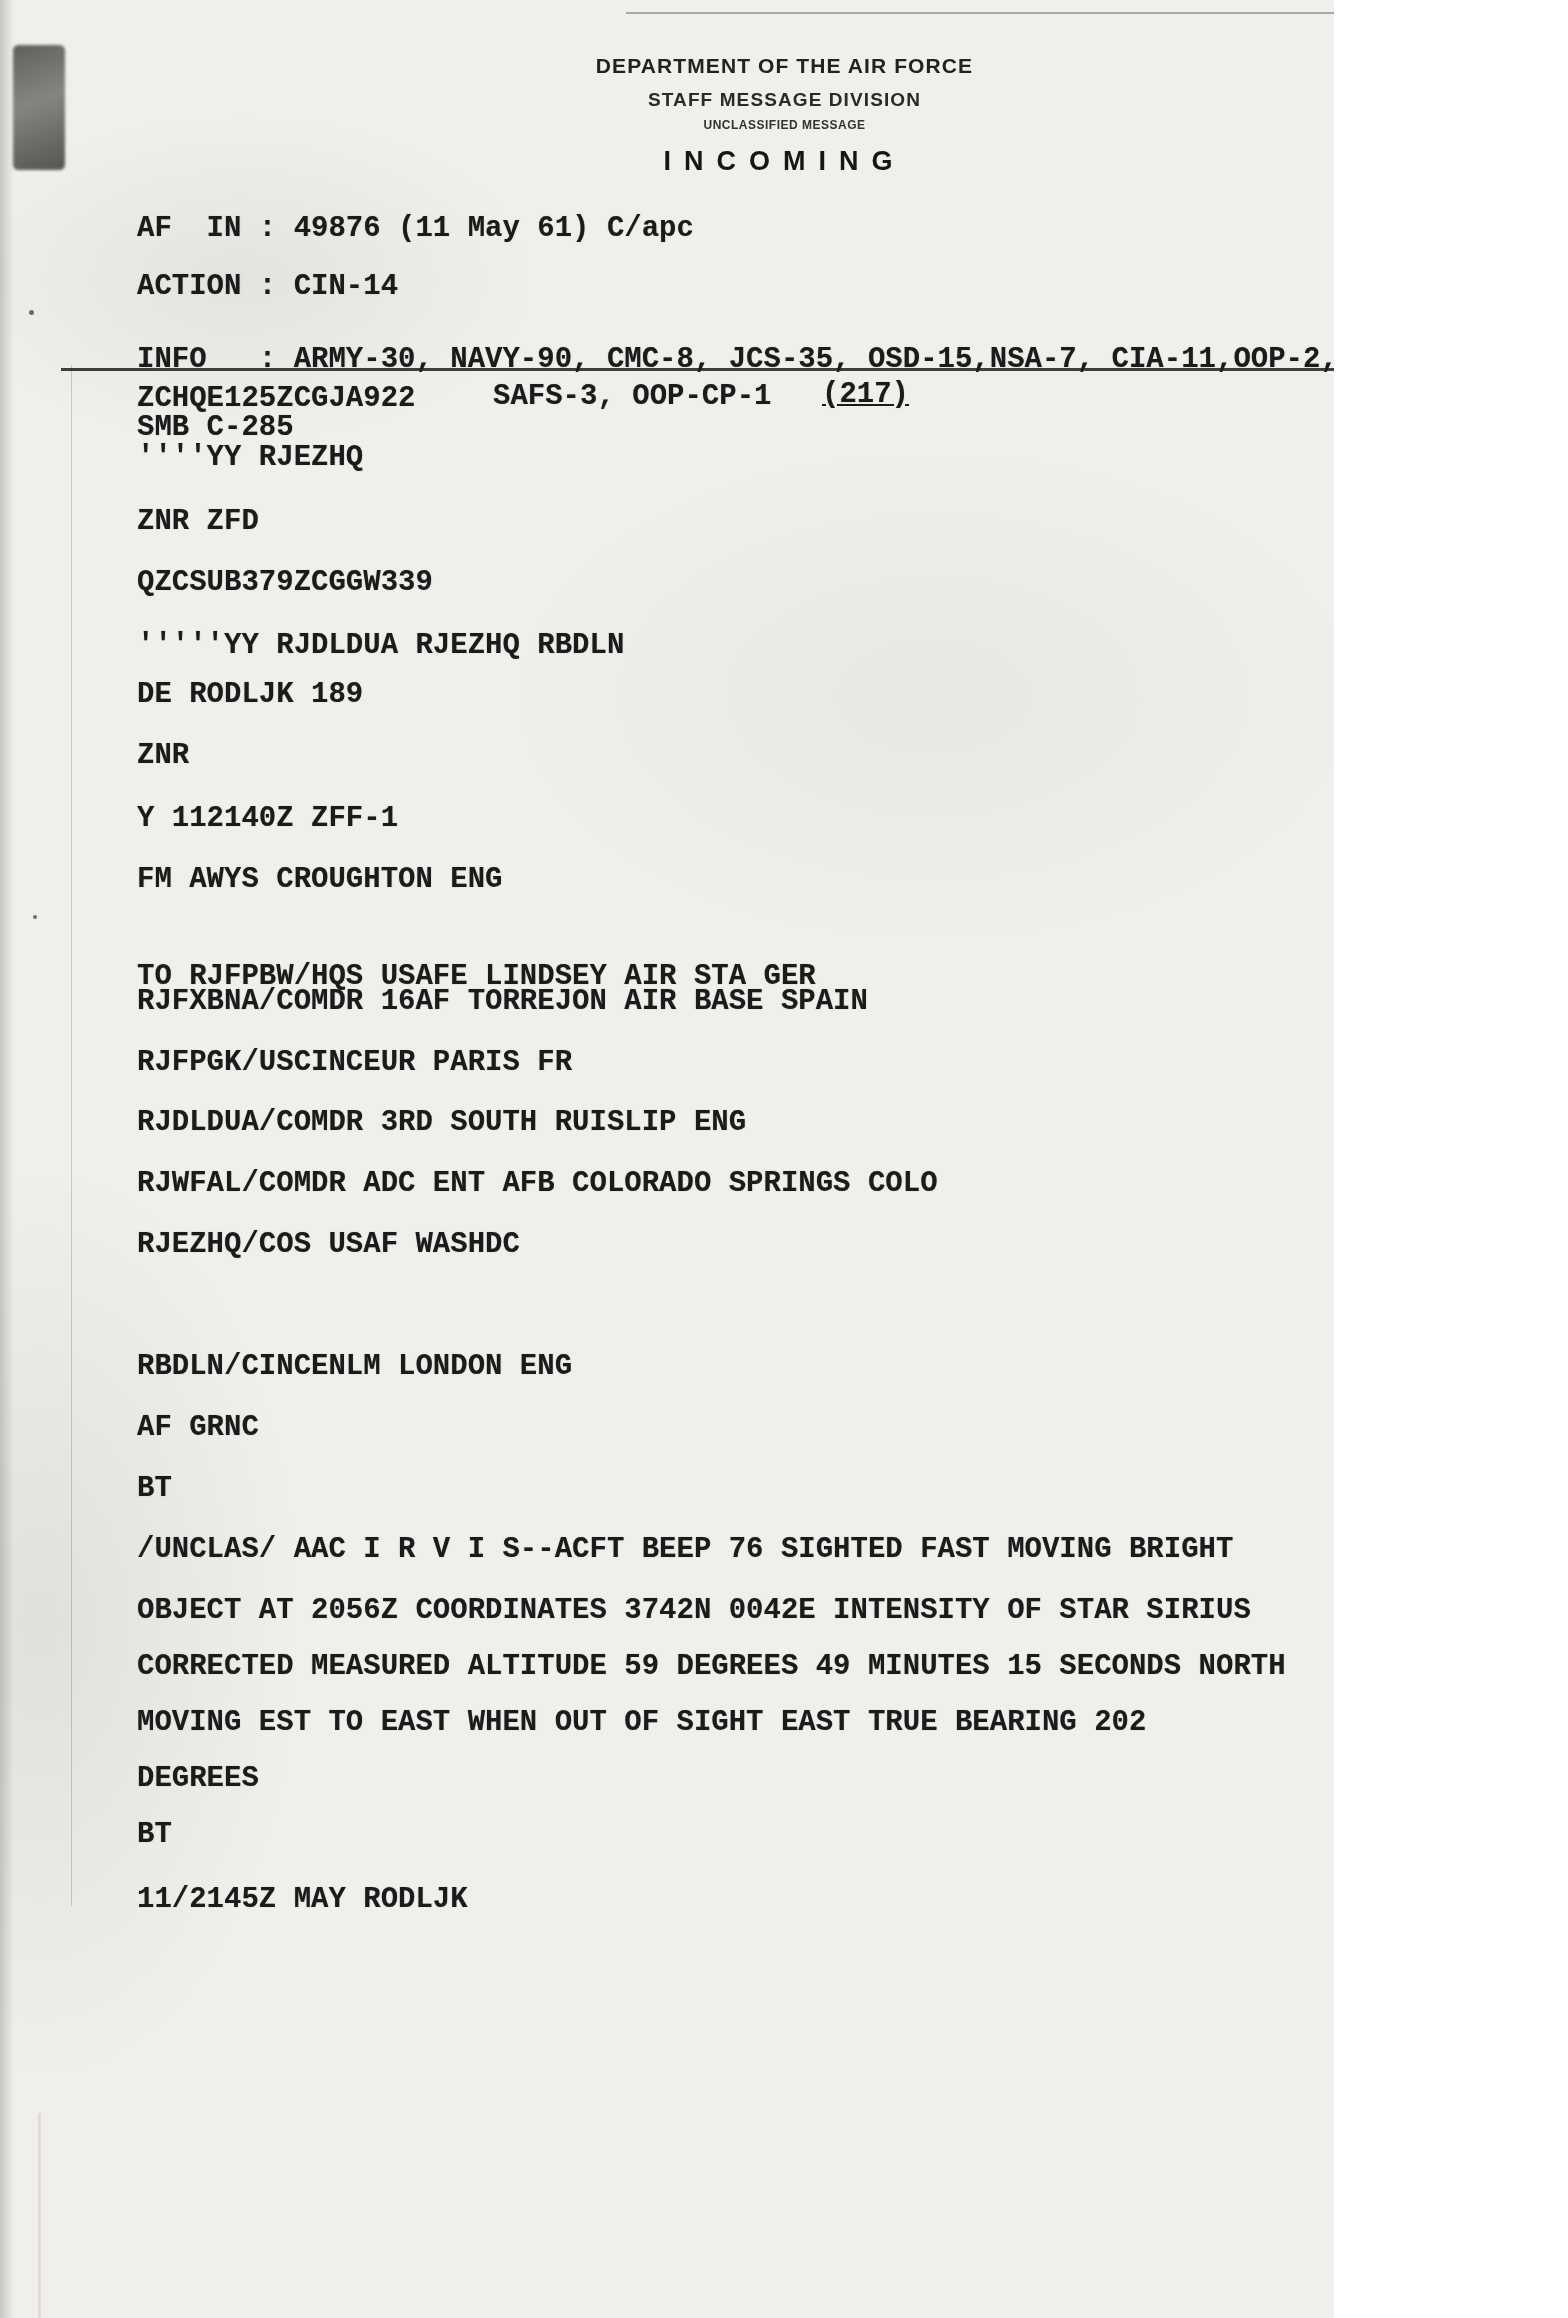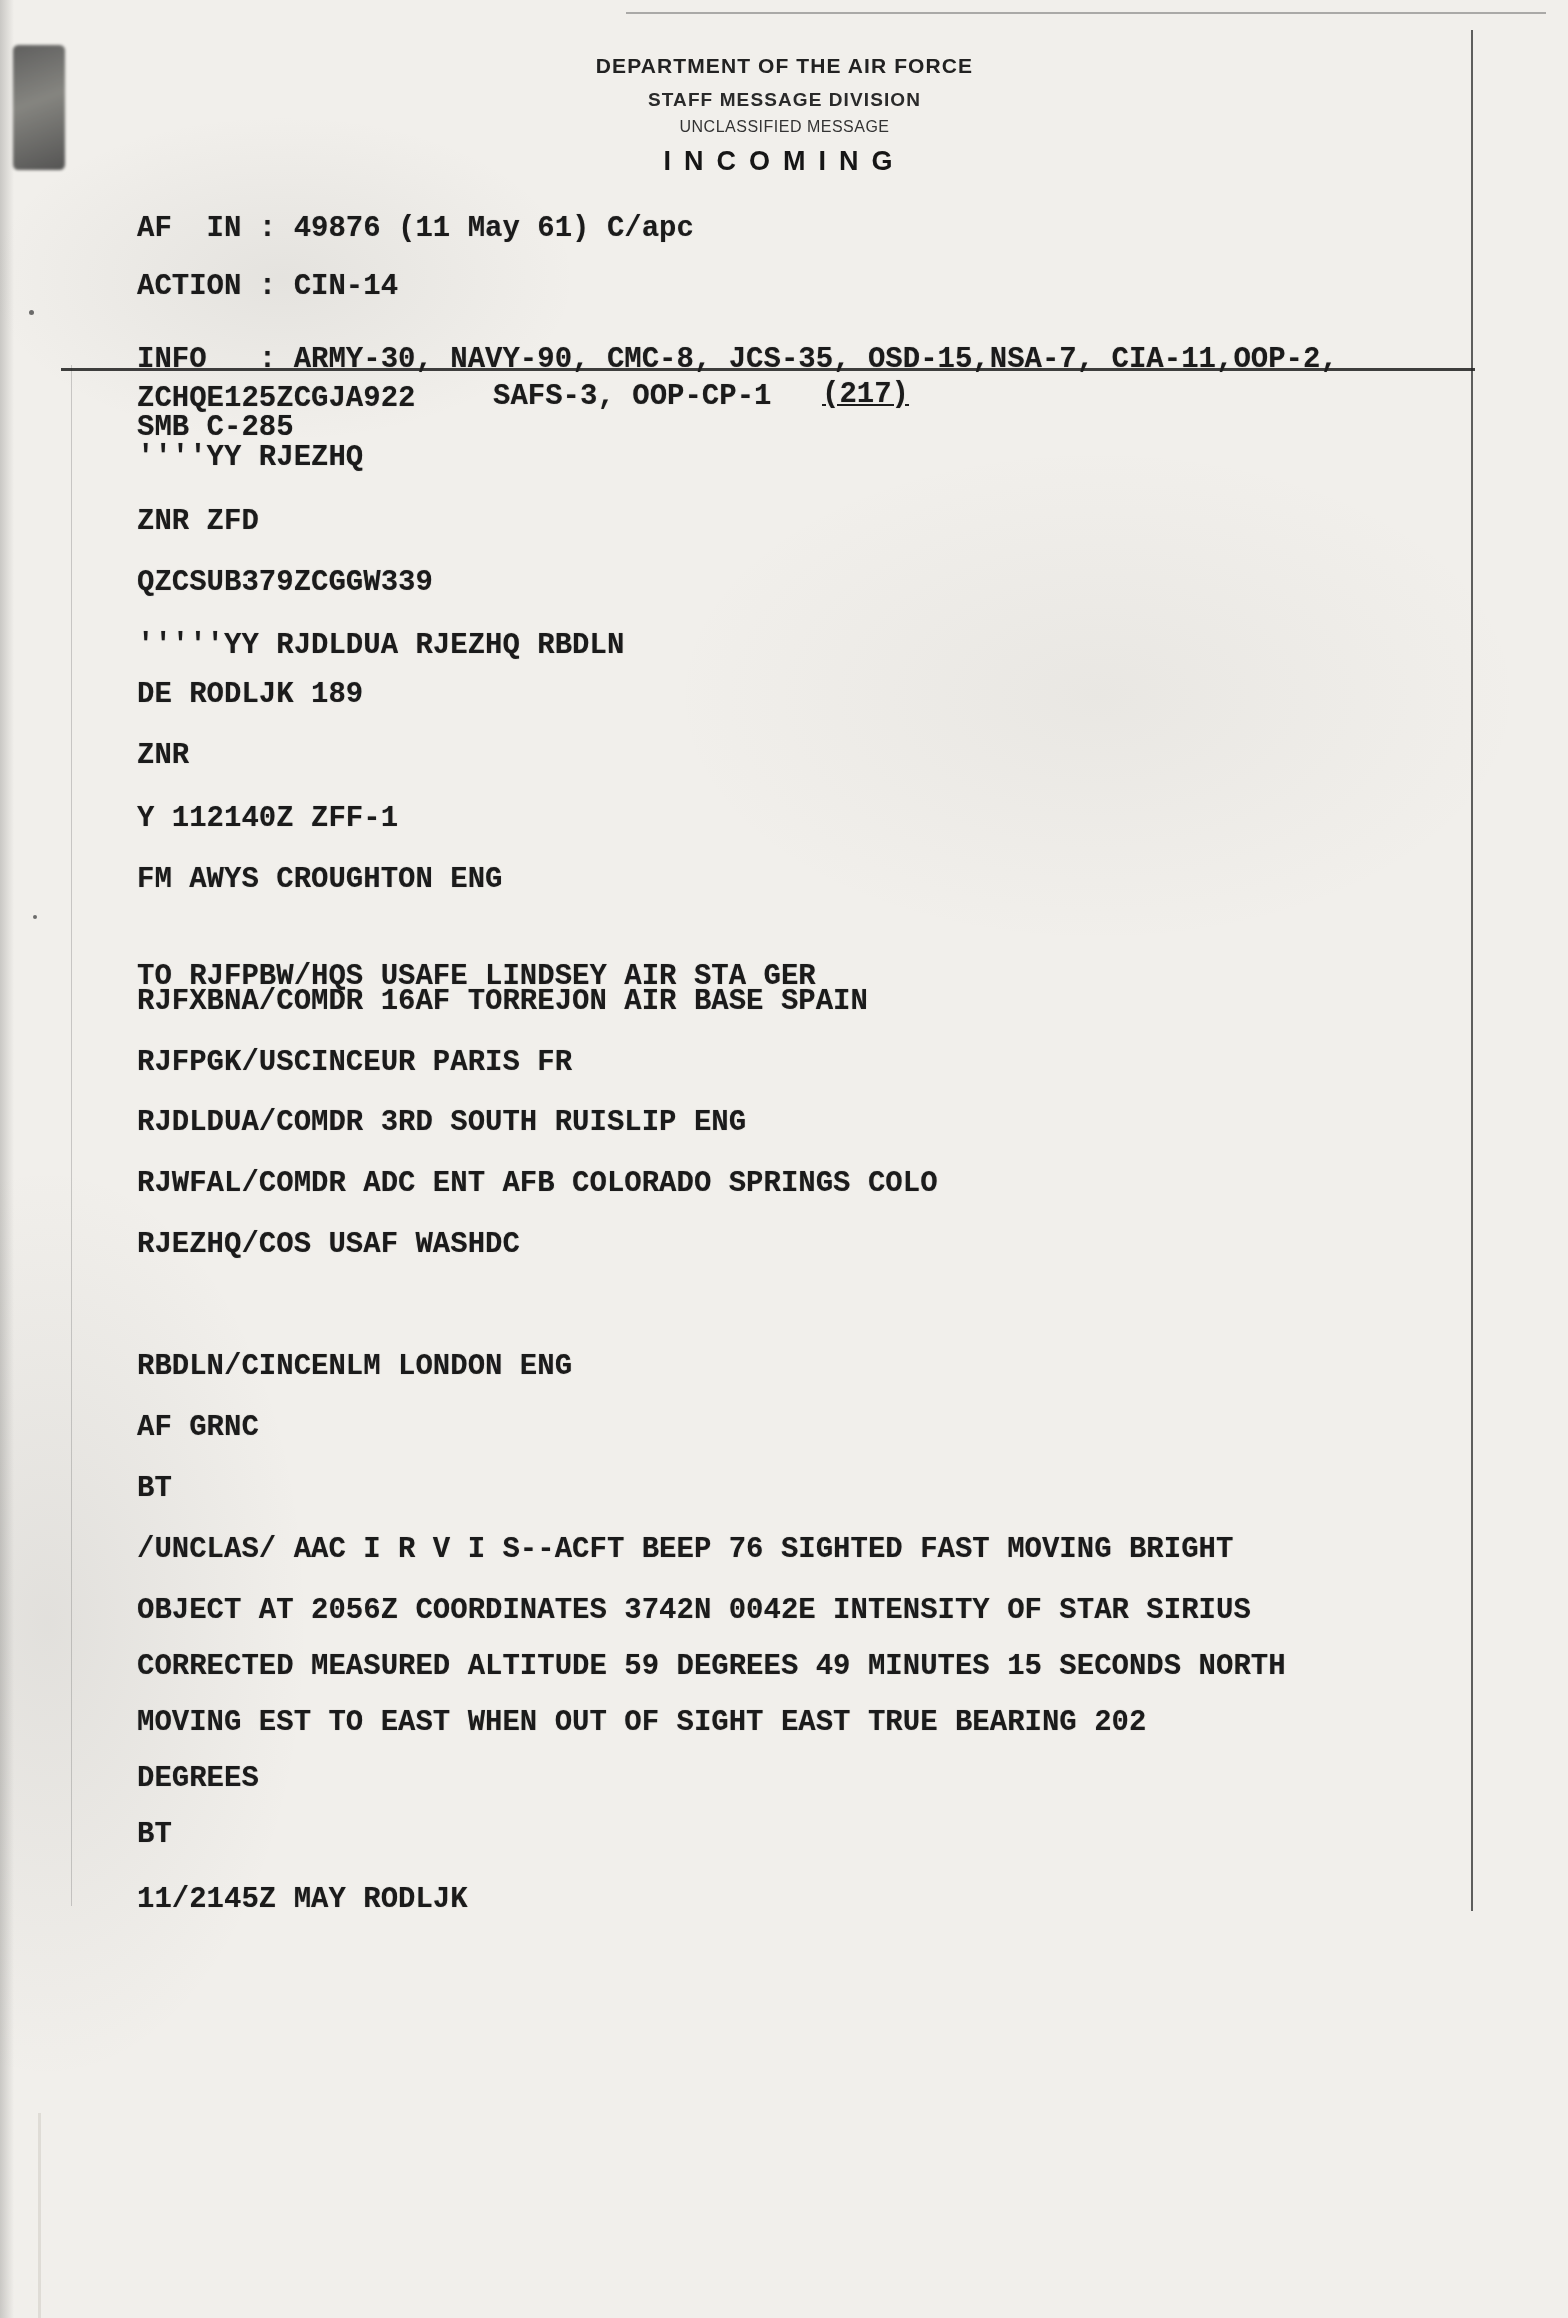--- a/index.html
+++ b/index.html
@@ -1,39 +1,39 @@
 <!DOCTYPE html>
 <html style="font-size:8.7px"><head>
 <meta charset="utf-8">
 <style>
   html, body { margin:0; padding:0; }
   .page {
     position: relative;
-    width: 1568px;
+    width: 1334px;
     height: 2319px;
     background:
       radial-gradient(ellipse 490px 272px at 18% 12%, rgba(120,120,115,0.10), rgba(0,0,0,0) 60%),
       radial-gradient(ellipse 653px 381px at 70% 30%, rgba(130,128,120,0.07), rgba(0,0,0,0) 65%),
       radial-gradient(ellipse 436px 762px at 3% 70%, rgba(90,90,88,0.10), rgba(0,0,0,0) 60%),
       #f1efeb;
     overflow: hidden;
     font-family: "Liberation Mono", "DejaVu Sans Mono", monospace;
   }
   .hdr {
     position: absolute;
     left: 41px;
     width: 1487px;
     text-align: center;
     font-family: "Liberation Sans", sans-serif;
     color: #222;
     white-space: pre;
   }
   .hdr-dept   { top: 54px; font-size: 21px; font-weight: 700; letter-spacing: 1.1px; }
   .hdr-div    { top: 89px; font-size: 19px; font-weight: 700; letter-spacing: 1.1px; color:#2a2a2a; }
-  .hdr-class  { top: 118px; font-size: 16px; font-weight: 400; letter-spacing: 0.5px; color:#333; }
+  .hdr-class  { top: 118px; font-size: 12px; font-weight: 700; letter-spacing: 0.5px; color:#333; }
   .hdr-incoming {
     top: 146px; font-size: 27px; font-weight: 700;
     letter-spacing: 13px; color: #161616;
     font-family: "Liberation Sans", sans-serif;
   }
   .tline {
     position: absolute;
     left: 137px;
     white-space: pre;
     font-size: 29px;

